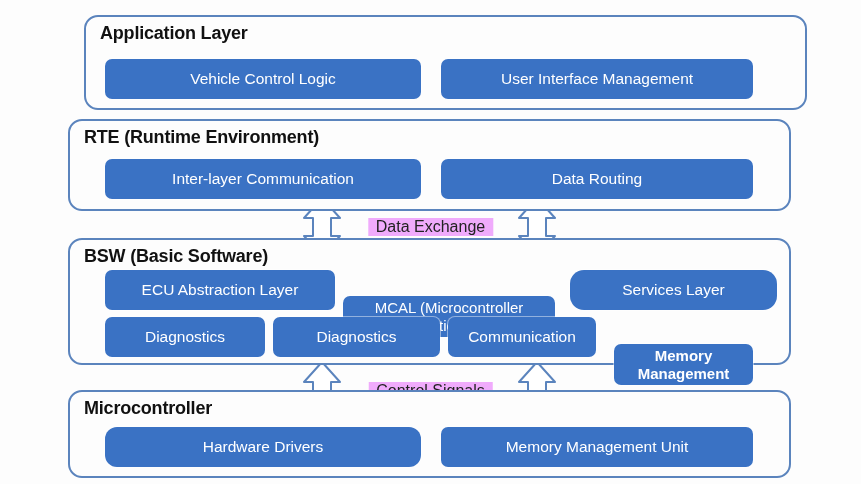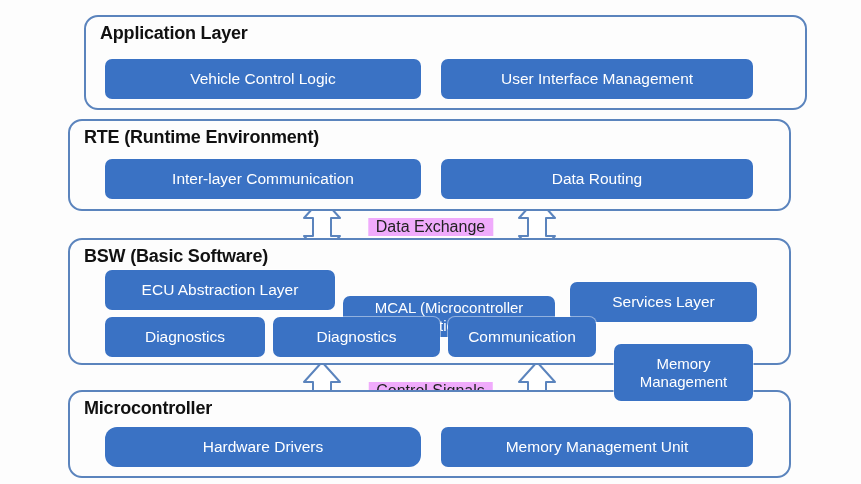--- a/index.html
+++ b/index.html
@@ -125,26 +125,26 @@
     </svg>
     <div class="connector-label">Data Exchange</div>
   </div>
 
   <div class="panel" style="left:68px; top:238px; width:723px; height:127px;">
     <div class="panel-title">BSW (Basic Software)</div>
   </div>
 
   <div class="block" style="left:105px; top:270px; width:230px; height:34px;">ECU Abstraction Layer</div>
   <div class="block two-line" style="left:343px; top:264px; width:212px; height:41px;">MCAL (Microcontroller Abstraction Layer)</div>
-  <div class="block" style="left:570px; top:282px; width:187px; height:34px;">Services Layer</div>
+  <div class="block" style="left:570px; top:270px; width:207px; height:34px;border-radius:14px;">Services Layer</div>
 
   <div class="block" style="left:105px; top:317px; width:160px; height:34px;">Diagnostics</div>
   <div class="block" style="left:273px; top:317px; width:167px; height:34px;">Diagnostics</div>
   <div class="block" style="left:448px; top:317px; width:148px; height:34px;">Communication</div>
-  <div class="block two-line" style="left:614px; top:312px; width:139px; height:57px;">Memory Management</div>
+  <div class="block two-line" style="left:614px; top:312px; width:139px; height:41px;font-weight:bold;">Memory Management</div>
 
   <div class="connector" style="top:360px;">
     <svg width="861" height="62" viewBox="0 0 861 62">
       <g>
         <path d="M322 2 L340 22 L331 22 L331 40 L340 40 L322 60 L304 40 L313 40 L313 22 L304 22 Z" fill="#ffffff" stroke="#5b84bd" stroke-width="2" stroke-linejoin="round"></path>
       </g>
       <g>
         <path d="M537 2 L555 22 L546 22 L546 40 L555 40 L537 60 L519 40 L528 40 L528 22 L519 22 Z" fill="#ffffff" stroke="#5b84bd" stroke-width="2" stroke-linejoin="round"></path>
       </g>
     </svg>

